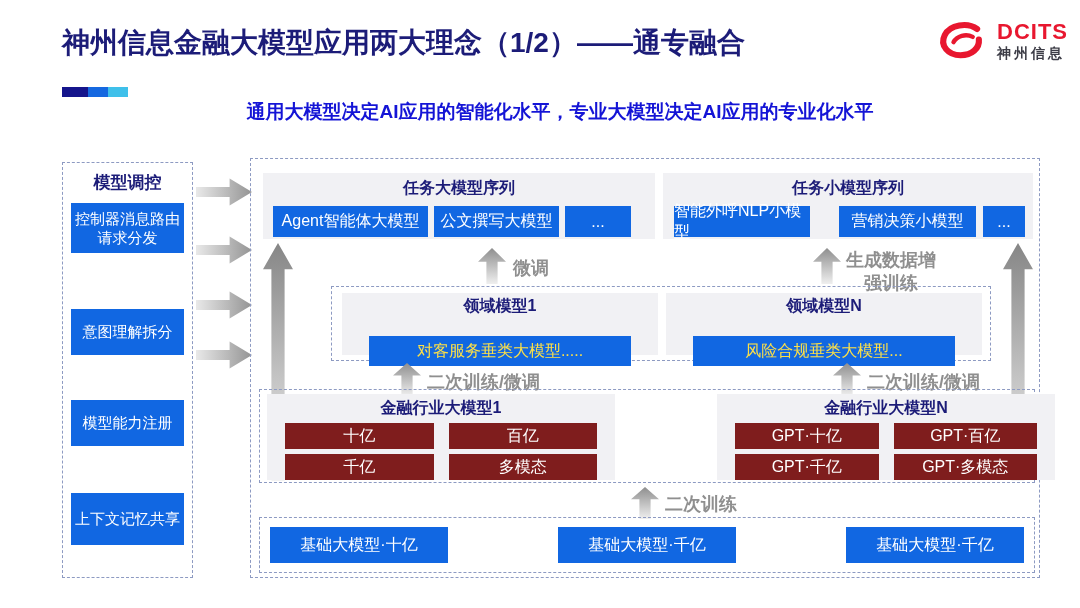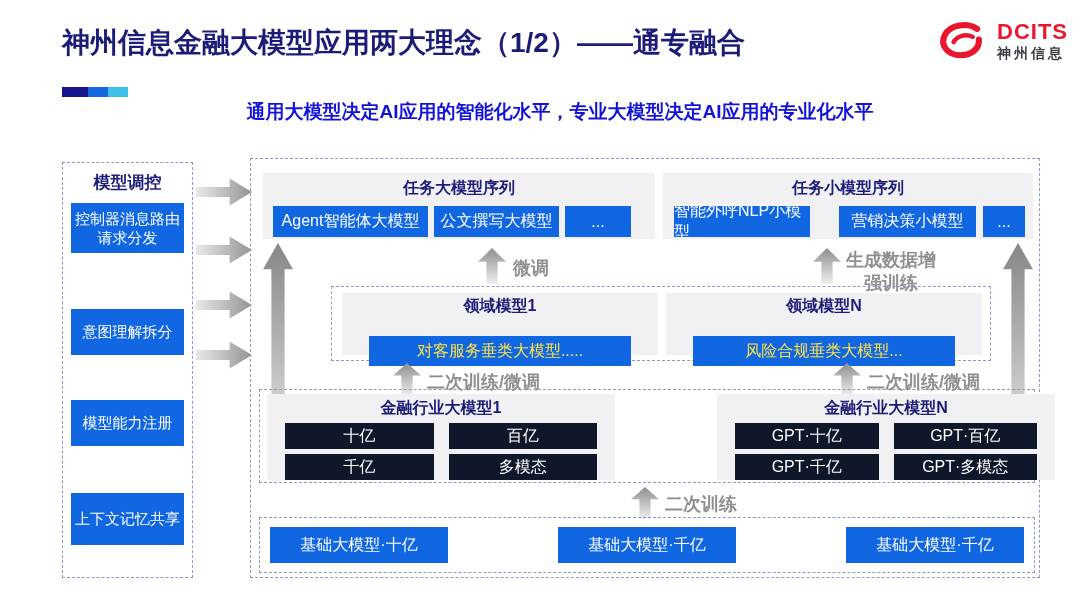--- a/index.html
+++ b/index.html
@@ -60,21 +60,21 @@
                background:#1167e2;color:#fde047;display:flex;align-items:center;
                justify-content:center;font-size:16px;margin-top:16px;}
 
   .industry-box{position:absolute;left:8px;top:230px;width:776px;height:94px;
                 border:1px dashed #8d9ac2;box-sizing:border-box;}
   .g-ind-1{left:7px;top:4px;width:348px;height:86px;}
   .g-ind-n{left:432px;top:4px;width:338px;height:86px;margin-left:25px;}
   .g-ind-1 .group-title,.g-ind-n .group-title{margin-top:4px;}
   .chip-grid{display:grid;grid-template-columns:1fr 1fr;column-gap:15px;row-gap:5px;
              padding:4px 18px 0;}
-  .chip-grid .gchip{height:26px;background:#0f172a;color:#fff;display:flex;
+  .chip-grid .gchip{height:26px;background:#7f1d1d;color:#fff;display:flex;
                     align-items:center;justify-content:center;font-size:16px;}
 
   .base-box{position:absolute;left:8px;top:358px;width:776px;height:56px;
             border:1px dashed #8d9ac2;box-sizing:border-box;display:flex;
             align-items:center;justify-content:space-between;padding:0 10px;}
   .base-chip{width:178px;height:36px;background:#1167e2;color:#fff;display:flex;
              align-items:center;justify-content:center;font-size:16px;}
 </style>
 </head>
 <body>

